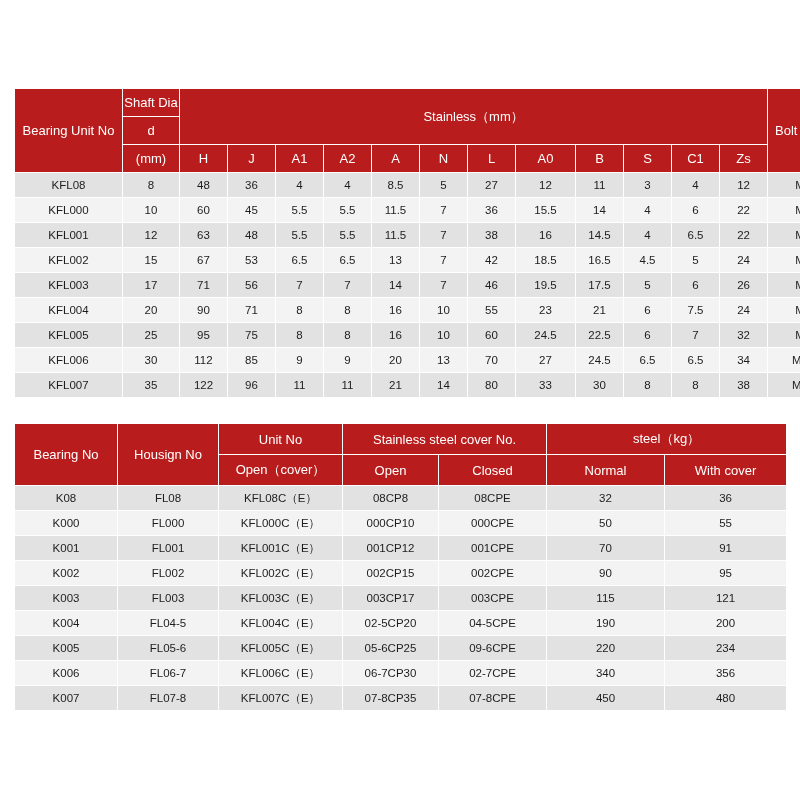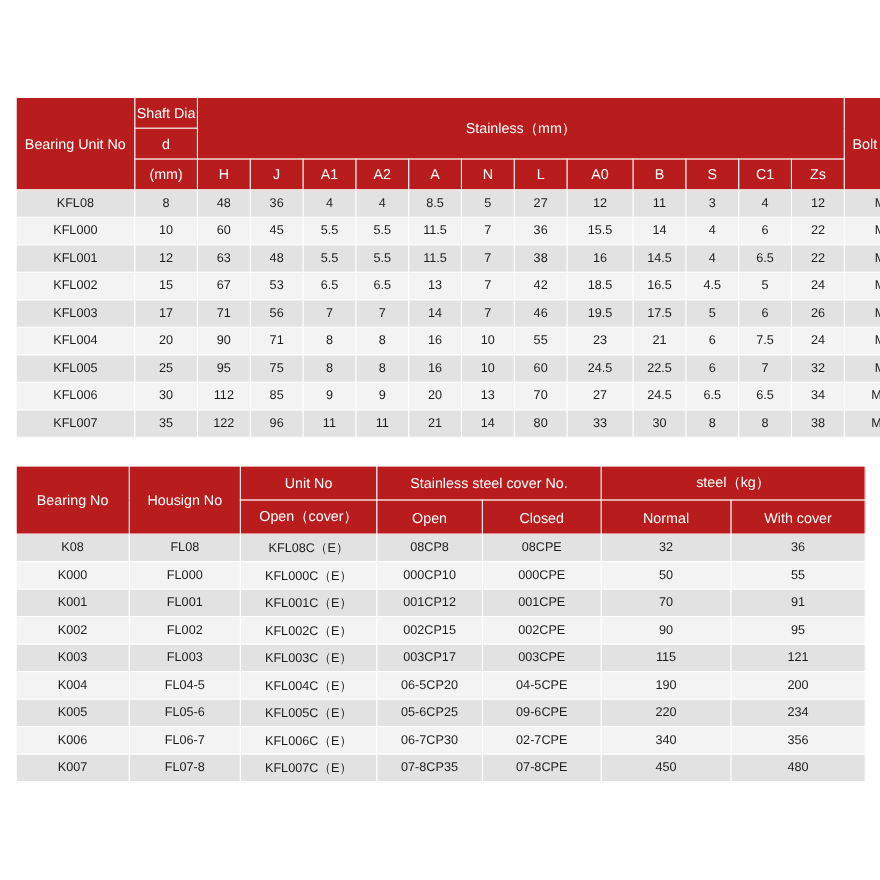--- a/index.html
+++ b/index.html
@@ -339,21 +339,21 @@
         <td>KFL003C（E）</td>
         <td>003CP17</td>
         <td>003CPE</td>
         <td>115</td>
         <td>121</td>
       </tr>
       <tr class="row-even">
         <td>K004</td>
         <td>FL04-5</td>
         <td>KFL004C（E）</td>
-        <td>06-5CP20</td>
+        <td>02-5CP20</td>
         <td>04-5CPE</td>
         <td>190</td>
         <td>200</td>
       </tr>
       <tr class="row-odd">
         <td>K005</td>
         <td>FL05-6</td>
         <td>KFL005C（E）</td>
         <td>05-6CP25</td>
         <td>09-6CPE</td>

